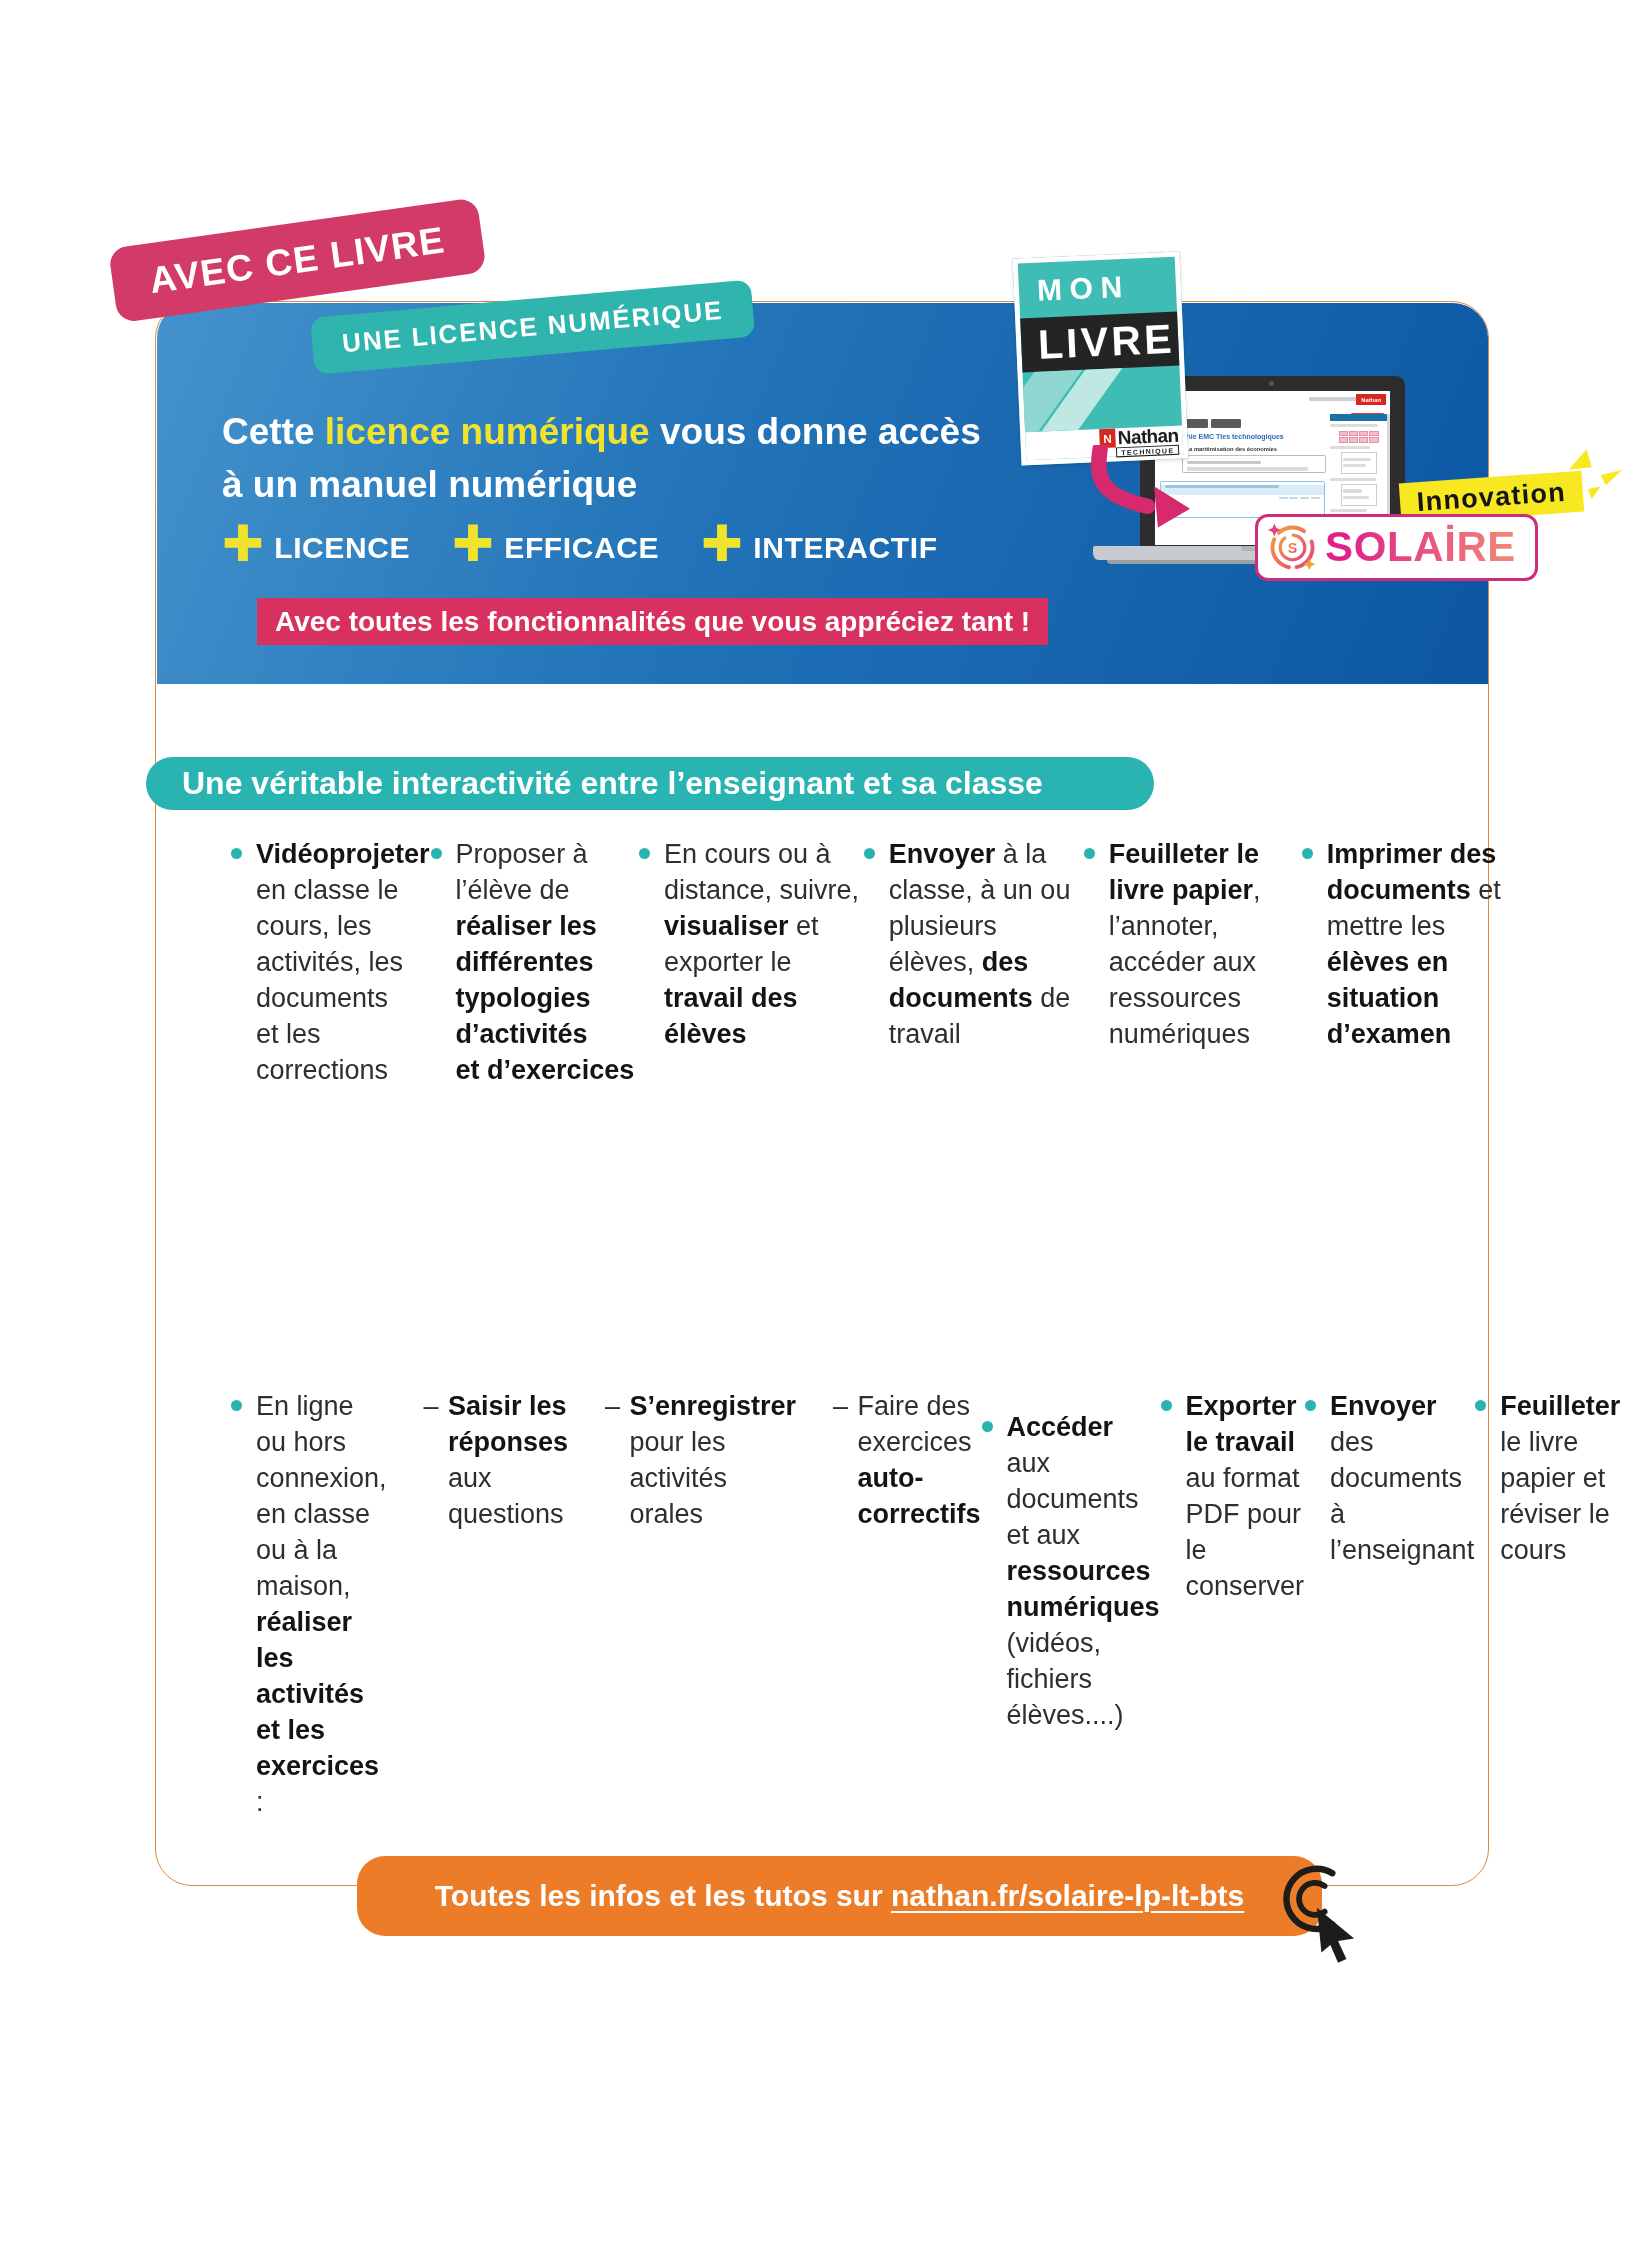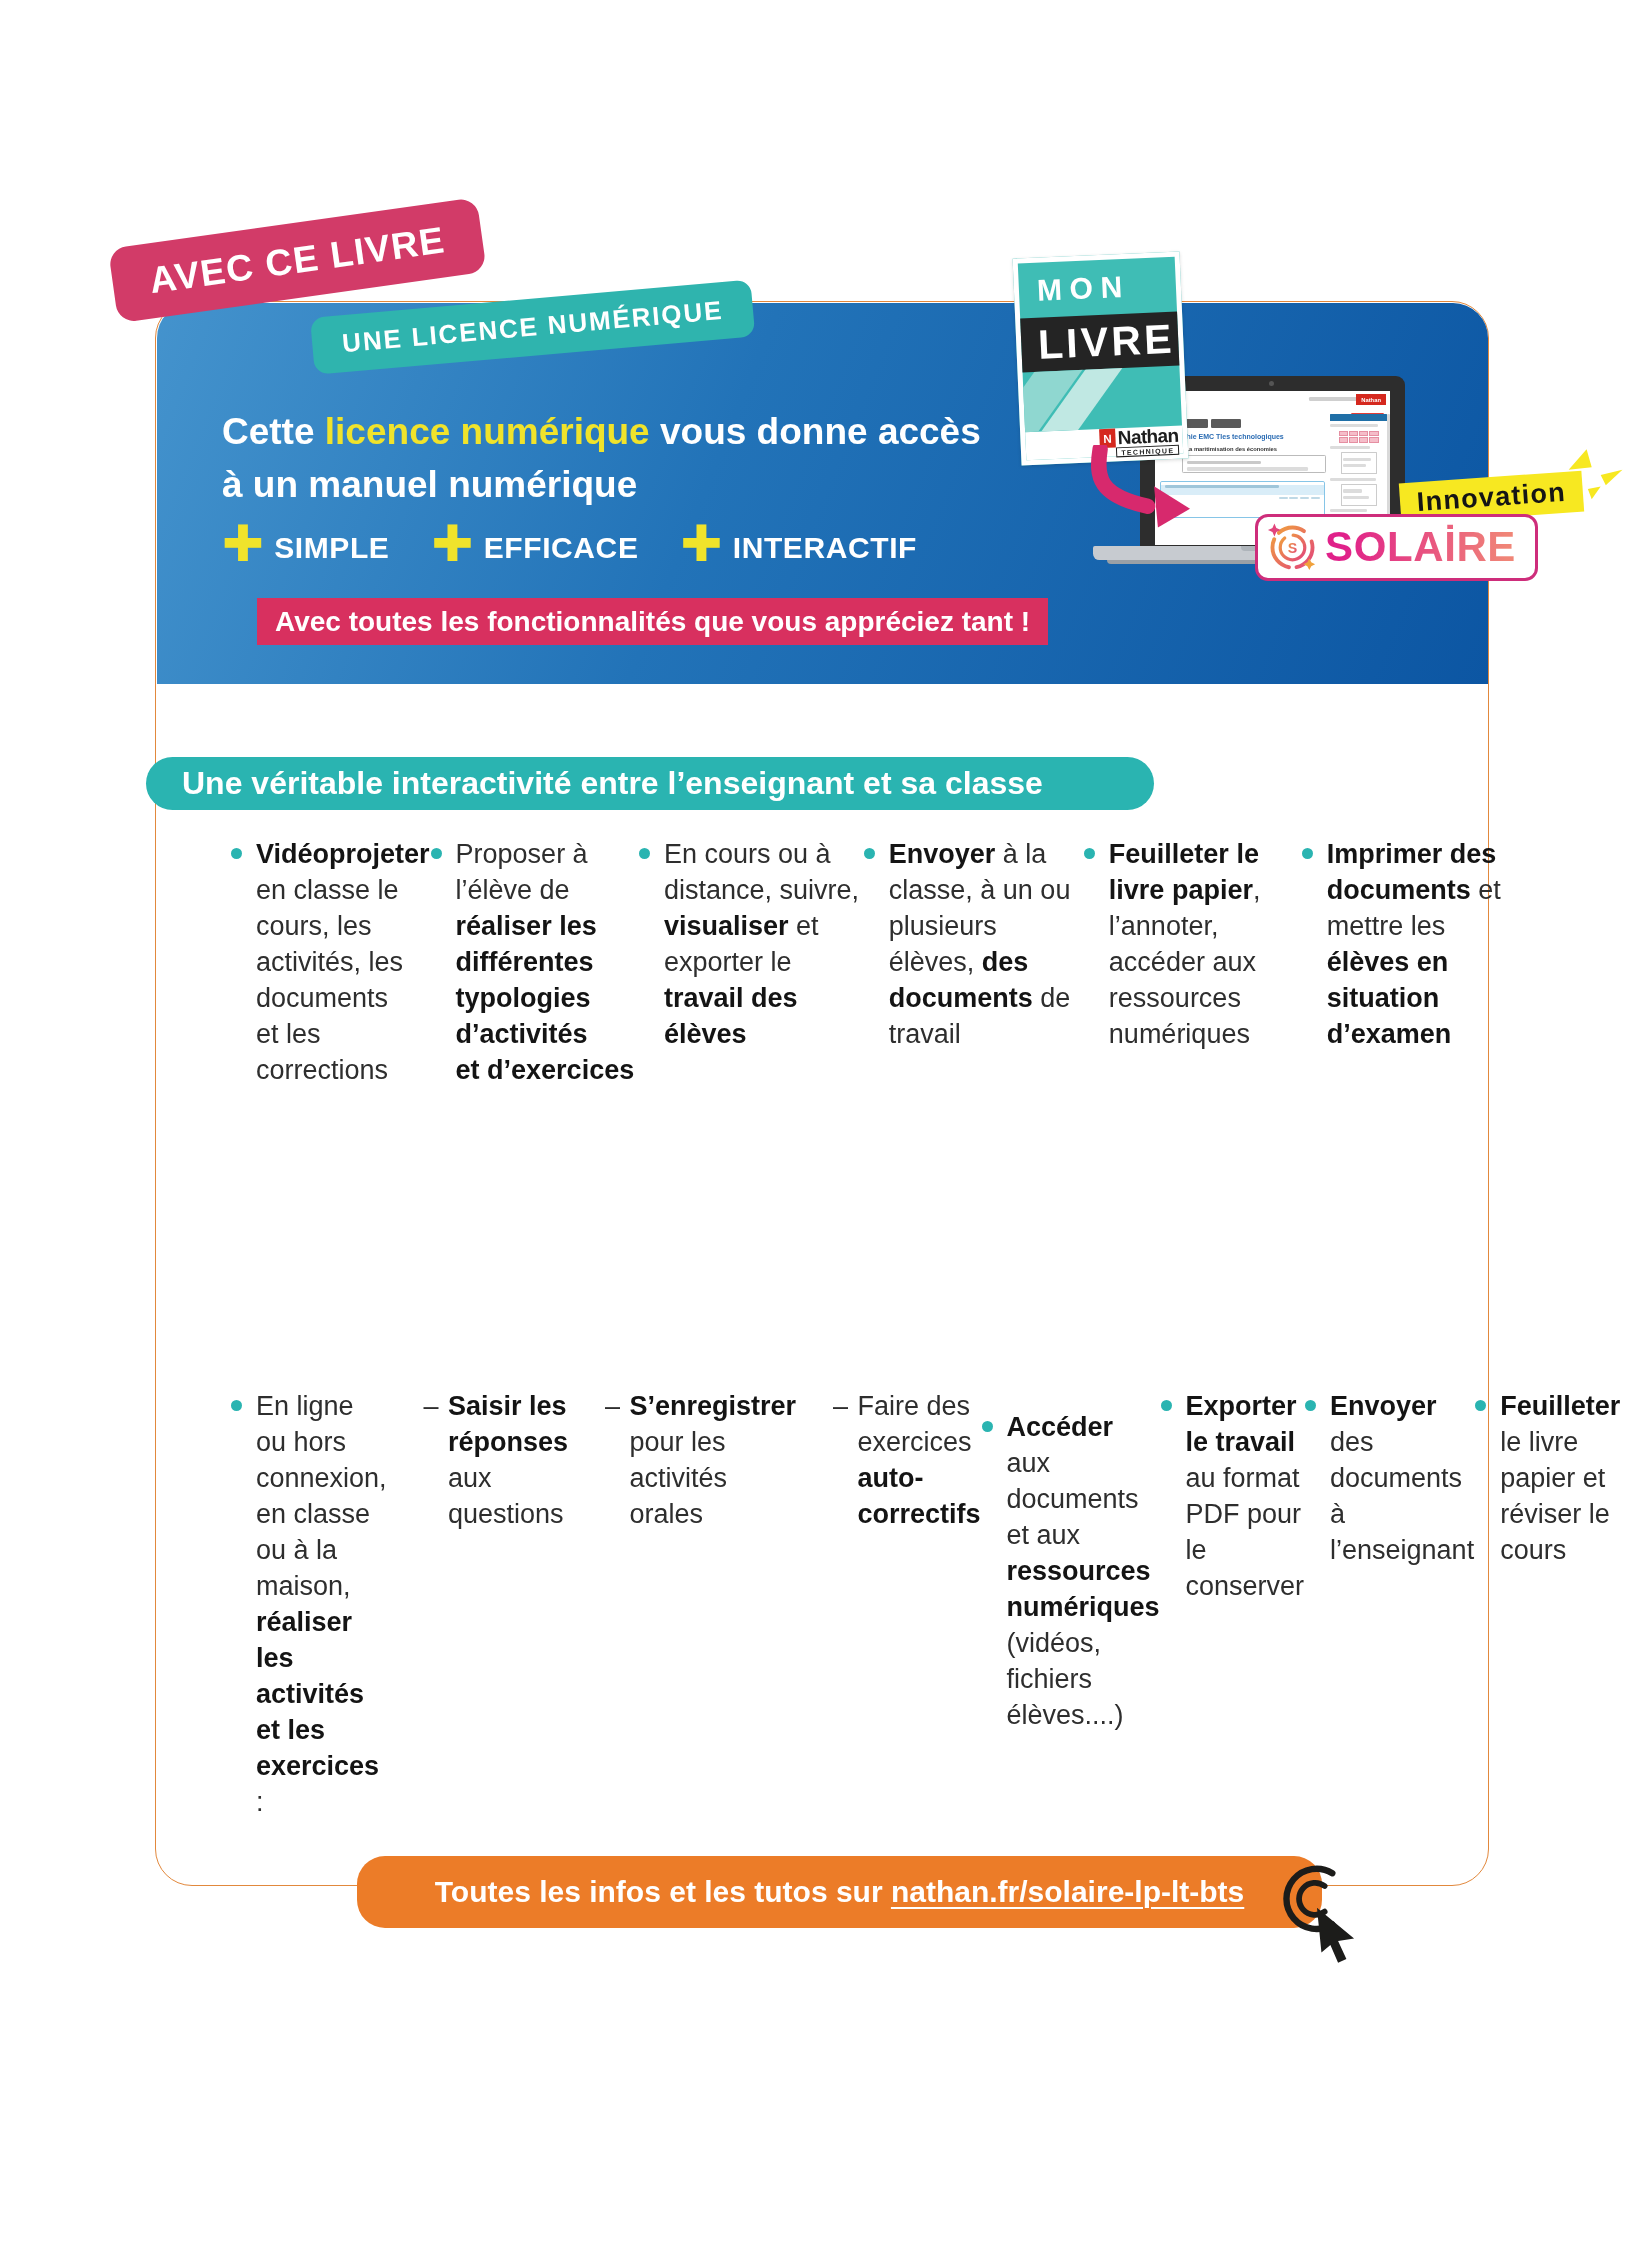--- a/index.html
+++ b/index.html
@@ -111,21 +111,21 @@
   .row .marker{width:26px;flex:0 0 26px;position:relative;}
   .row:not(.sub) .marker:before{content:"";position:absolute;left:1.3px;top:12.2px;width:11px;height:11px;
         border-radius:50%;background:#2ab4b1;}
   .row.sub{margin:0 0 6.4px 37px;}
   .row.sub .marker{width:24.4px;flex:0 0 24.4px;font-size:27px;line-height:36px;color:#2e2e2e;}
   .row.sub + .row:not(.sub){margin-top:20.6px;}
   .row .btext{font-size:27px;line-height:36px;color:#2e2e2e;white-space:pre-line;}
   .row .btext b{color:#141414;}
 
   
-  #footer-banner{left:357px;top:1856px;width:965px;height:72px;background:#ec7c28;border-radius:28px;
+  #footer-banner{left:357px;top:1856px;width:965px;height:80px;background:#ec7c28;border-radius:28px;
         display:flex;align-items:center;justify-content:center;color:#fff;font-size:30px;font-weight:800;
         white-space:pre;z-index:2;}
   #footer-banner u{text-underline-offset:5.1px;text-decoration-thickness:1.9px;}
   #cursor-svg{left:1263px;top:1863px;z-index:3;}
 </style>
 </head>
 <body>
 
 <div id="page">
 
@@ -135,21 +135,21 @@
 
   <div id="badge-teal" class="abs">UNE LICENCE NUMÉRIQUE</div>
   <div id="badge-pink" class="abs">AVEC CE LIVRE</div>
 
   <div id="hero-title" class="abs"><span>Cette </span><span class="hl">licence numérique</span><span> vous donne accès</span>
 <span>à un manuel numérique</span></div>
 
   <div id="plus-row" class="abs">
     <div class="plus-item">
       <span class="plus-glyph">✚</span>
-      <span class="plus-label">SIMPLE</span>
+      <span class="plus-label">LICENCE</span>
     </div>
     <div class="plus-item">
       <span class="plus-glyph">✚</span>
       <span class="plus-label">EFFICACE</span>
     </div>
     <div class="plus-item">
       <span class="plus-glyph">✚</span>
       <span class="plus-label">INTERACTIF</span>
     </div>
   </div>

